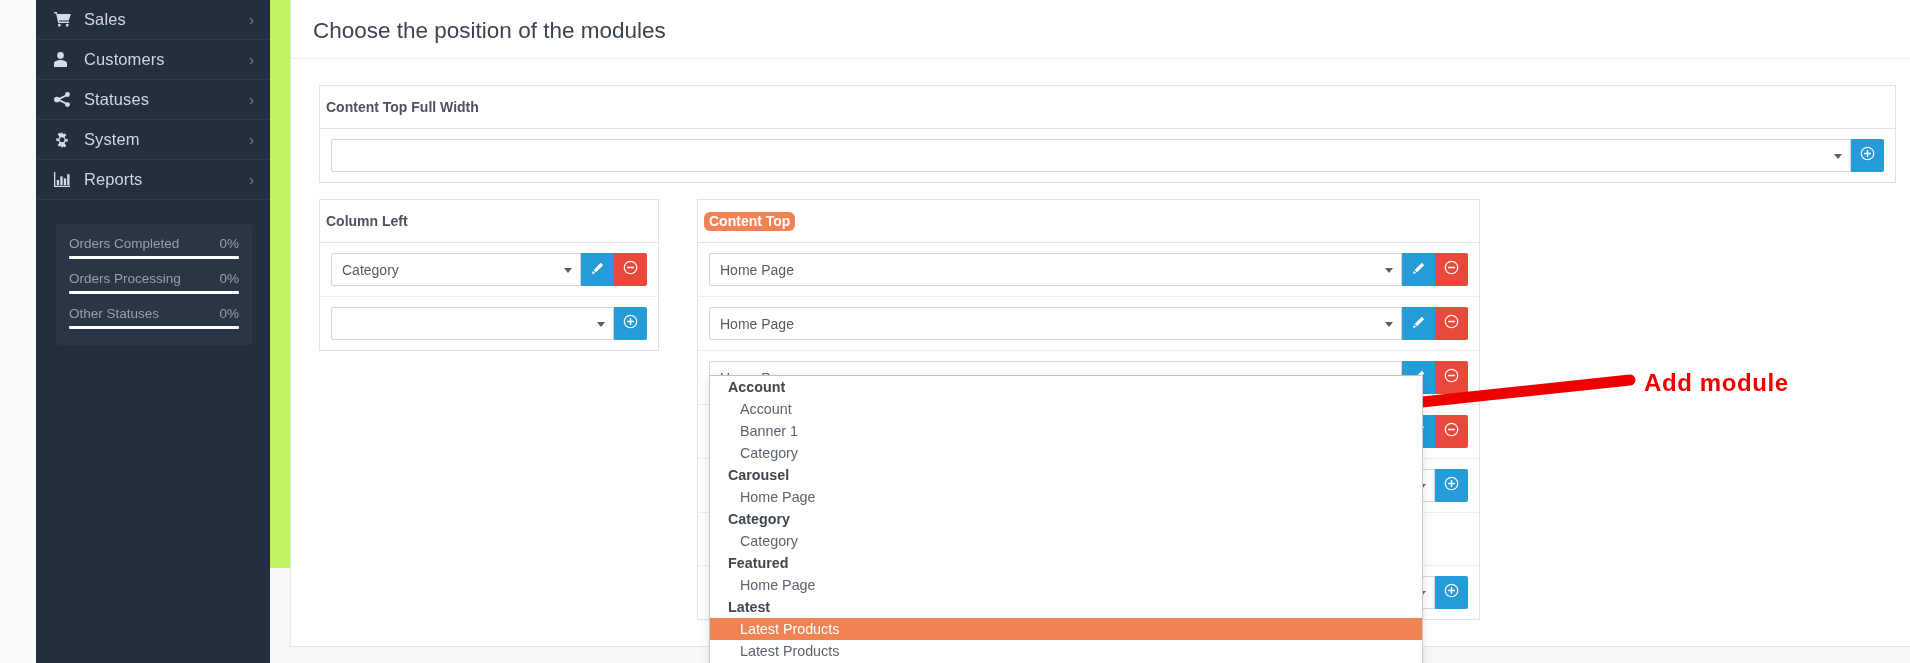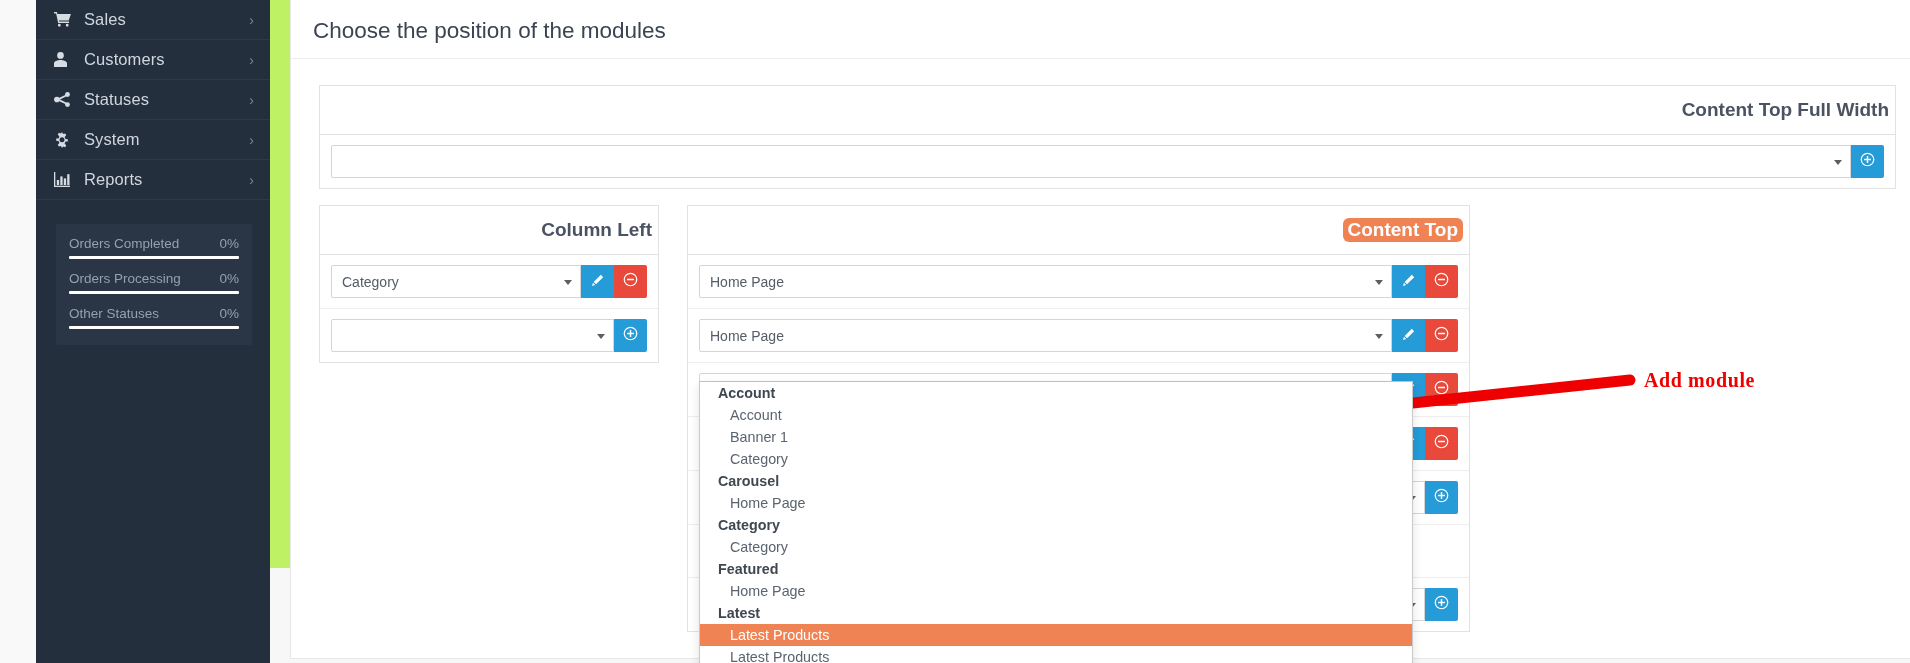--- a/index.html
+++ b/index.html
@@ -74,23 +74,23 @@
     color: #3b4452;
     font-weight: normal;
     border-bottom: 1px solid #eceded;
     margin: 0 0 0 0;
   }
   .panel-body { padding: 18px 16px 26px 16px; }
 
   
   .mpanel { border: 1px solid #e2e2e2; background: #fff; }
   .mpanel-head {
-    text-align: right;
+    text-align: left;
     font-weight: bold;
-    font-size: 19px;
+    font-size: 14px;
     color: #4b5362;
     padding: 13px 6px;
     border-bottom: 1px solid #e2e2e2;
     background: #fff;
   }
   .mpanel-head .hl {
     background: #ef8354;
     color: #ffffff;
     padding: 1px 5px 2px 5px;
     border-radius: 6px;
@@ -156,24 +156,24 @@
   }
   .dd-opt {
     font-size: 14.3px; color: #5a6470;
     padding: 3px 0 3px 30px;
   }
   .dd-opt.sel-hl { background: #ef8354; color: #ffffff; }
 
   
   .annot-text {
     position: absolute;
-    font-family: Liberation Serif, serif;
+    font-family: Liberation Sans, sans-serif;
     font-weight: bold;
     color: #ee0000;
-    font-size: 20px;
+    font-size: 24px;
     letter-spacing: .6px;
     white-space: nowrap;
   }
   .annot-arrow { position: absolute; pointer-events: none; }
 
   .footer-strip {
     position: absolute; left: 0; top: 568px;
     width: 1676px; height: 95px;
     background: #f7f7f7;
   }
@@ -307,21 +307,21 @@
                       <circle cx="8" cy="8" r="6" fill="#259bd8"></circle>
                       <path fill="#fff" d="M7.2 4.3h1.6v7.4H7.2z"></path>
                       <path fill="#fff" d="M4.3 7.2h7.4v1.6H4.3z"></path>
                     </svg>
                 </span>
               </div>
             </div>
           </div>
         </div>
 
-        <div style="display:flex; gap:28px; margin:16px 12px 0 12px; align-items:flex-start;">
+        <div style="display:flex; gap:38px; margin:16px 12px 0 12px; align-items:flex-start;">
 
           <div class="mpanel" style="flex:0 0 340px;">
             <div class="mpanel-head">
               <span>Column Left</span>
             </div>
             <div class="mpanel-body">
               <div class="mrow">
                 <div class="sel">
                   <span>Category</span>
                   <span class="caret"></span>

